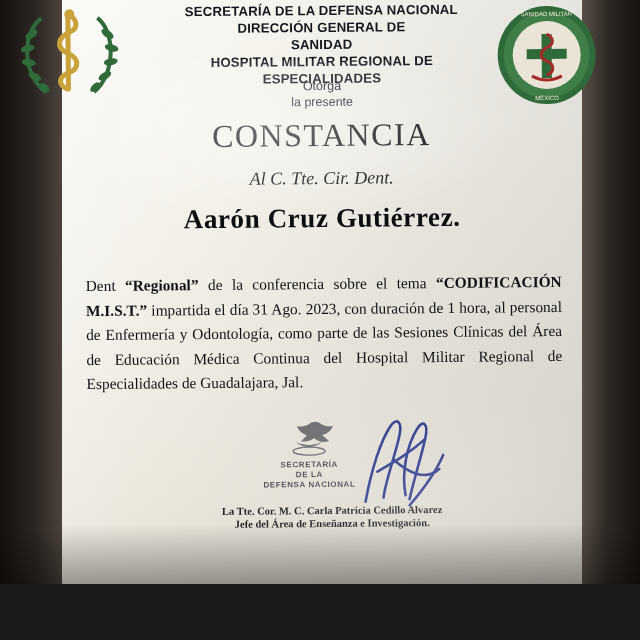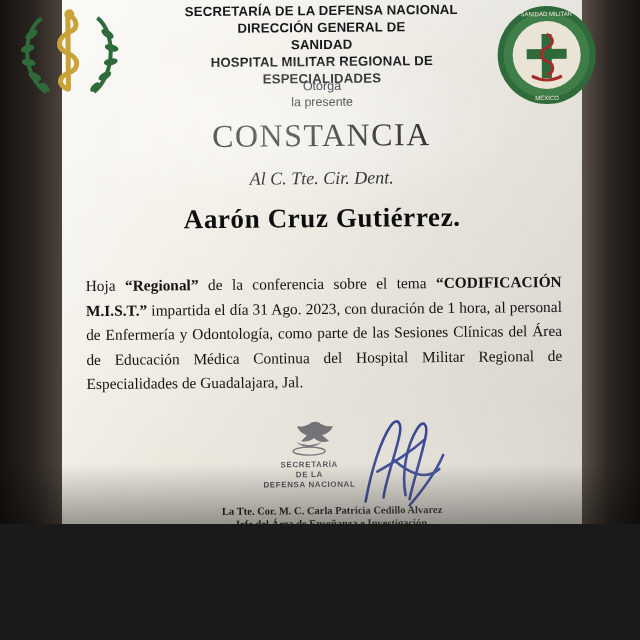--- a/index.html
+++ b/index.html
@@ -9,21 +9,21 @@
   }
   body {
     width: 640px;
     height: 640px;
     overflow: hidden;
     font-family: "Liberation Sans", sans-serif;
   }
   #page {
     position: relative;
     width: 640px;
-    height: 524px;
+    height: 584px;
     background: #8b5cf6;
     overflow: hidden;
   }
   
   .paper {
     position: absolute;
     left: 58px;
     top: -6px;
     width: 530px;
     height: 636px;
@@ -299,21 +299,21 @@
     <div class="otorga">
       <div>Otorga</div>
       <div>la presente</div>
     </div>
 
     <div class="title">CONSTANCIA</div>
     <div class="subtitle">Al C. Tte. Cir. Dent.</div>
     <div class="name">Aarón Cruz Gutiérrez.</div>
 
     <div class="body-text">
-      <span>Hoja </span><b>“Regional”</b><span> de la conferencia sobre el tema </span><b>“CODIFICACIÓN M.I.S.T.”</b><span> impartida el día 31 Ago. 2023, con duración de 1 hora, al personal de Enfermería y Odontología, como parte de las Sesiones Clínicas del Área de Educación Médica Continua del Hospital Militar Regional de Especialidades de Guadalajara, Jal.</span>
+      <span>Dent </span><b>“Regional”</b><span> de la conferencia sobre el tema </span><b>“CODIFICACIÓN M.I.S.T.”</b><span> impartida el día 31 Ago. 2023, con duración de 1 hora, al personal de Enfermería y Odontología, como parte de las Sesiones Clínicas del Área de Educación Médica Continua del Hospital Militar Regional de Especialidades de Guadalajara, Jal.</span>
     </div>
 
     <div class="stamp">
       <div class="stamp-eagle">
         <svg viewBox="0 0 54 40" width="54" height="40">
           <g fill="#3b3b46" opacity="0.85">
             <path d="M27 6 c-4 2 -8 3 -12 2 c2 5 6 8 10 9 l-6 6 c5 1 10 0 13 -3 c4 4 10 5 15 3 l-7 -6 c5 -1 9 -4 11 -9 c-4 1 -8 0 -12 -2 c-3 -3 -8 -3 -12 0 z"></path>
             <path d="M14 24 q13 10 26 0 q-13 6 -26 0 z"></path>
             <ellipse cx="27" cy="33" rx="16" ry="4" fill="none" stroke="#3b3b46" stroke-width="1.4"></ellipse>
           </g>

